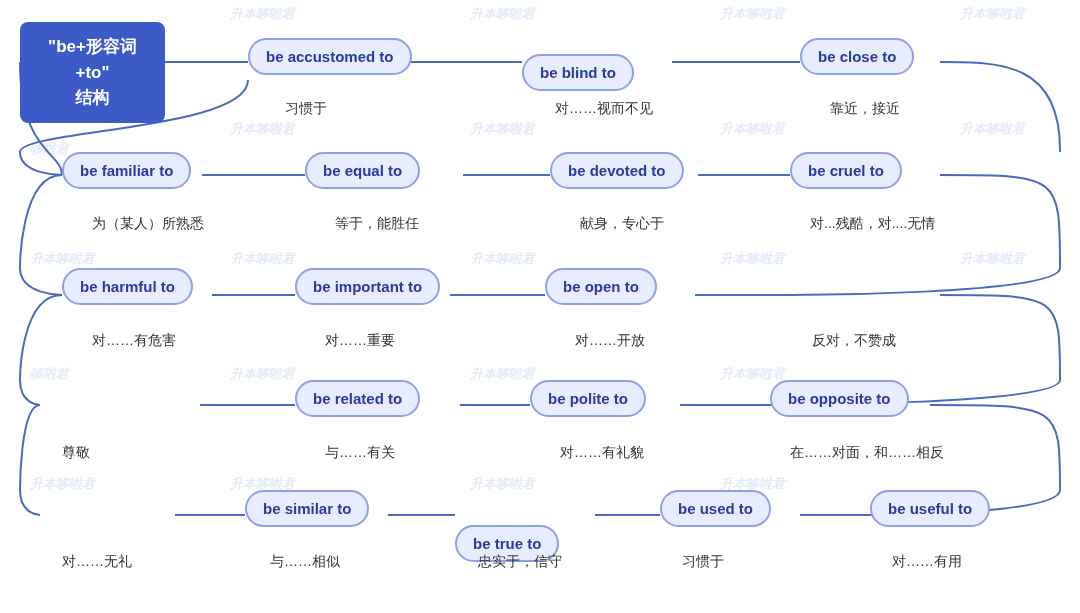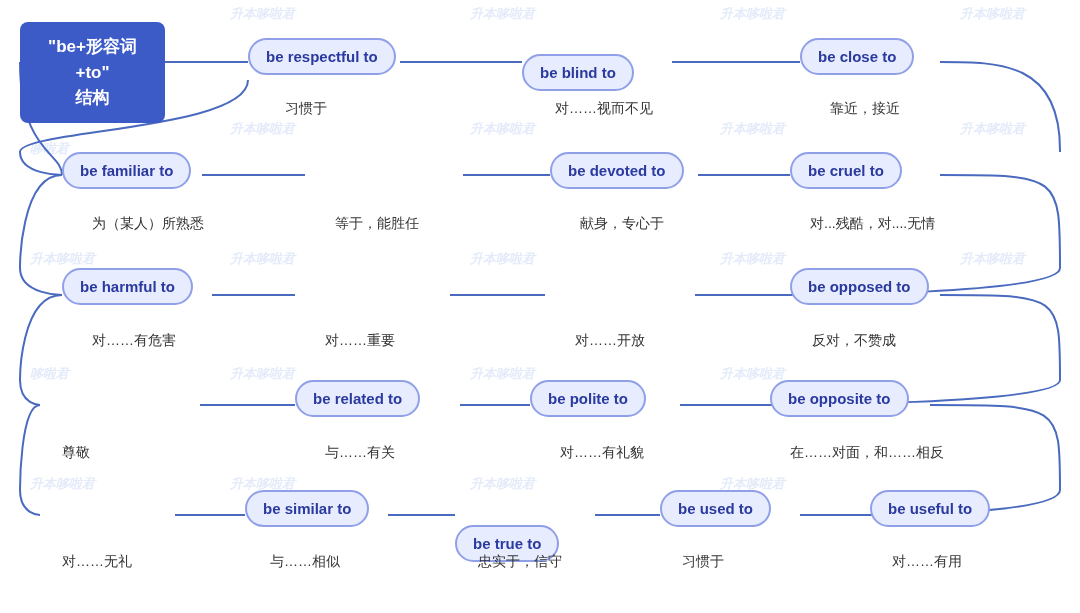--- a/index.html
+++ b/index.html
@@ -157,21 +157,21 @@
     <path d="M 930,405 C 1060,405 1060,405 1060,490 C 1060,515 870,515 870,515"></path>
 
     <path d="M 40,405 C 20,405 20,490 20,490 C 20,515 40,515 40,515"></path>
     <line x1="175" y1="515" x2="245" y2="515"></line>
     <line x1="388" y1="515" x2="455" y2="515"></line>
     <line x1="595" y1="515" x2="660" y2="515"></line>
     <line x1="800" y1="515" x2="870" y2="515"></line>
   </svg>
 
   <div class="pill" style="left:248px; top:38px;">
-    <span>be respectful to</span>
+    <span>be accustomed to</span>
   </div>
   <div class="zh-label" style="left:285px; top:100px;">
     <span>习惯于</span>
   </div>
 
   <div class="pill" style="left:522px; top:38px;margin-top:16px;">
     <span>be blind to</span>
   </div>
   <div class="zh-label" style="left:555px; top:100px;">
     <span>对……视而不见</span>
@@ -184,20 +184,23 @@
     <span>靠近，接近</span>
   </div>
 
   <div class="pill" style="left:62px; top:152px;text-align:center;">
     <span>be familiar to</span>
   </div>
   <div class="zh-label" style="left:92px; top:215px;">
     <span>为（某人）所熟悉</span>
   </div>
 
+  <div class="pill" style="left:305px; top:152px;">
+    <span>be equal to</span>
+  </div>
   <div class="zh-label" style="left:335px; top:215px;">
     <span>等于，能胜任</span>
   </div>
 
   <div class="pill" style="left:550px; top:152px;">
     <span>be devoted to</span>
   </div>
   <div class="zh-label" style="left:580px; top:215px;">
     <span>献身，专心于</span>
   </div>
@@ -209,31 +212,34 @@
     <span>对...残酷，对....无情</span>
   </div>
 
   <div class="pill" style="left:62px; top:268px;">
     <span>be harmful to</span>
   </div>
   <div class="zh-label" style="left:92px; top:332px;">
     <span>对……有危害</span>
   </div>
 
+  <div class="pill" style="left:295px; top:268px;">
+    <span>be important to</span>
+  </div>
   <div class="zh-label" style="left:325px; top:332px;">
     <span>对……重要</span>
   </div>
 
+  <div class="pill" style="left:545px; top:268px;">
+    <span>be open to</span>
+  </div>
   <div class="zh-label" style="left:575px; top:332px;">
     <span>对……开放</span>
   </div>
 
-  <div class="pill" style="left:790px; top:268px;">
-    <span>be opposed to</span>
-  </div>
   <div class="zh-label" style="left:812px; top:332px;">
     <span>反对，不赞成</span>
   </div>
 
   <div class="zh-label" style="left:62px; top:444px;">
     <span>尊敬</span>
   </div>
 
   <div class="pill" style="left:295px; top:380px;">
     <span>be related to</span>

